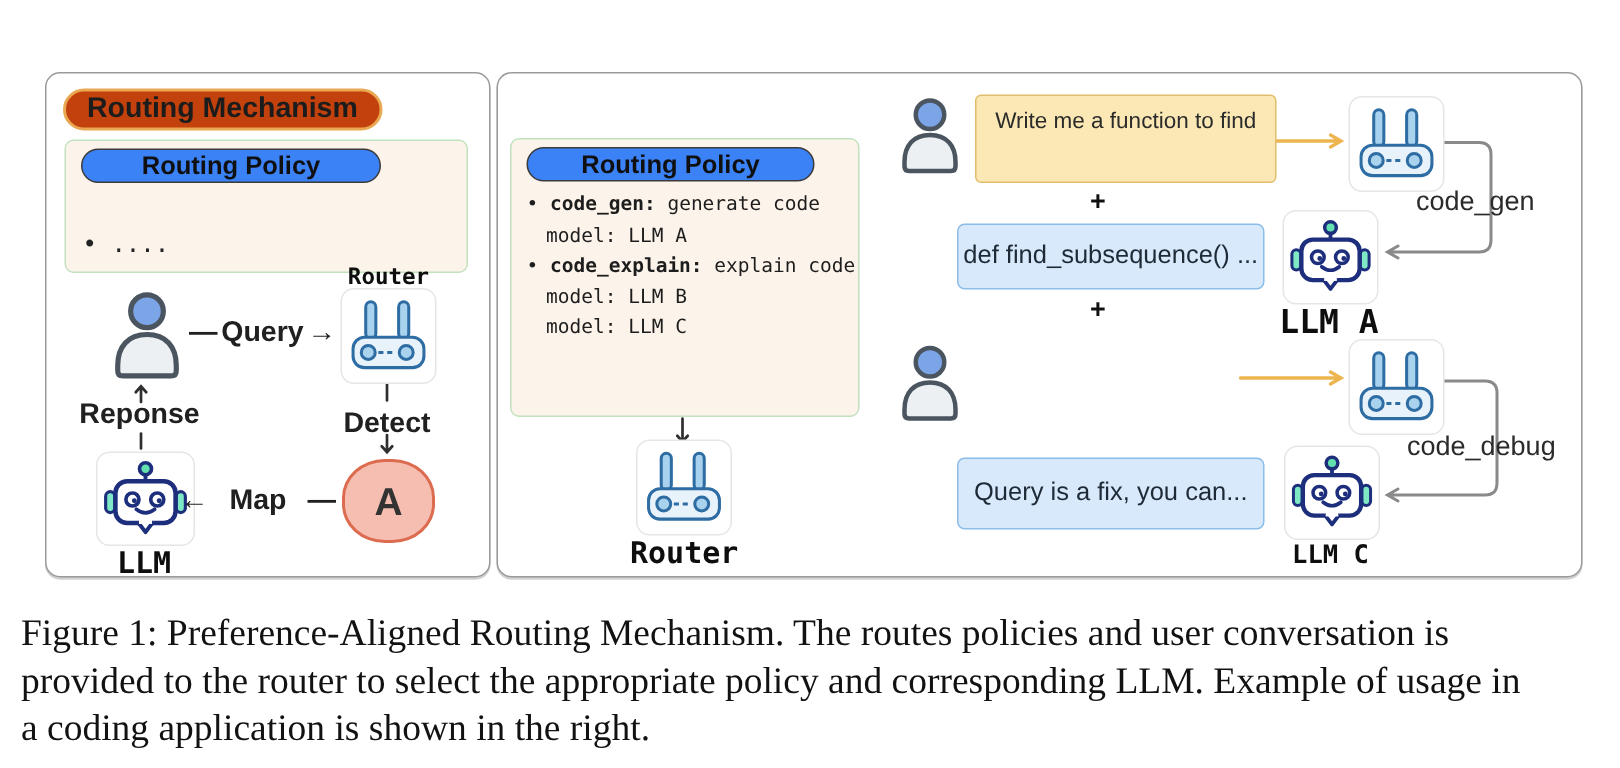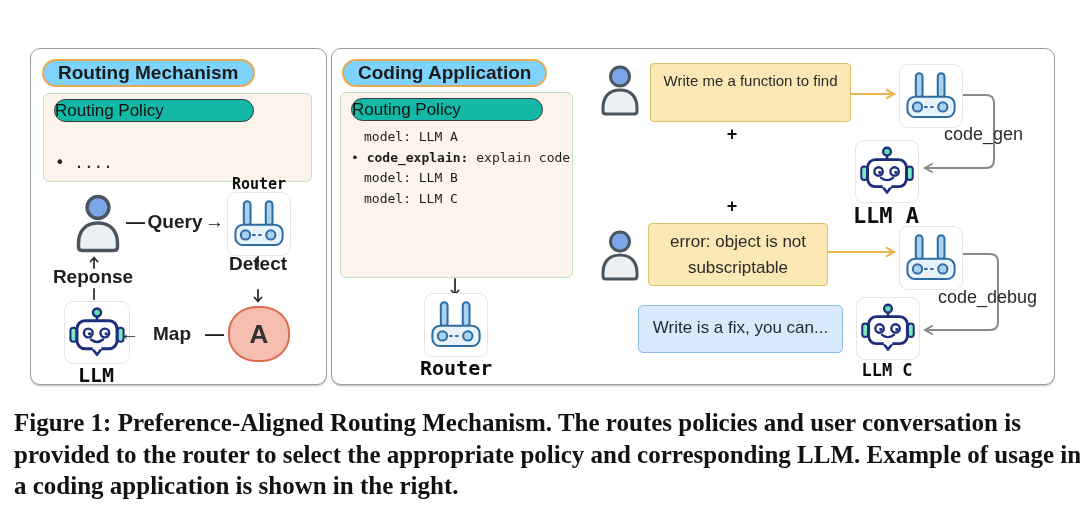--- a/index.html
+++ b/index.html
@@ -1,25 +1,25 @@
 <!DOCTYPE html>
 <html><head>
 <meta charset="utf-8">
 <style>
   html,body{margin:0;padding:0;background:#fff;}
   .fig{position:relative;width:1080px;height:512px;background:#fff;overflow:hidden;
        font-family:"Liberation Sans",sans-serif;}
   .abs{position:absolute;}
   .panel{position:absolute;background:#fff;border:1.6px solid #9a9a9a;border-radius:10px;
          box-shadow:0 1.5px 0 rgba(0,0,0,.18);}
-  .tag-pill{position:absolute;background:#7dd3fc;border:2px solid #E9A851;border-radius:14px;
+  .tag-pill{position:absolute;background:#c2410c;border:2px solid #E9A851;border-radius:14px;
             padding:1px 14px;font-weight:bold;font-size:19px;color:#1c1c1c;white-space:nowrap;}
   .policy-box{position:absolute;background:#FCF3EA;border:1.5px solid #C2E2BE;border-radius:6px;}
-  .rp-pill{position:absolute;background:#14b8a6;border:1.7px solid #3b3b3b;border-radius:14px;
-           font-weight:normal;font-size:17px;color:#101010;text-align:left;}
+  .rp-pill{position:absolute;background:#3b82f6;border:1.7px solid #3b3b3b;border-radius:14px;
+           font-weight:bold;font-size:17px;color:#101010;text-align:center;}
   .pol-line{font-family:"DejaVu Sans Mono",monospace;font-size:16px;font-weight:500;color:#222;
             white-space:nowrap;}
   .pol-sm{font-family:"DejaVu Sans Mono",monospace;font-size:13px;color:#1d1d1d;line-height:20.5px;
           white-space:nowrap;}
   .pol-sm b{font-weight:bold;}
   .pol-model{padding-left:13px;}
   .flow-label{position:absolute;font-weight:bold;font-size:19px;color:#202020;white-space:nowrap;}
   .code-label{position:absolute;font-weight:normal;font-size:18px;color:#2b2b2b;white-space:nowrap;}
   .mono-label{position:absolute;font-family:"DejaVu Sans Mono",monospace;font-weight:bold;
               font-size:20px;color:#0e0e0e;text-align:center;white-space:nowrap;}
@@ -27,21 +27,21 @@
              display:flex;align-items:center;justify-content:center;}
   .msg-user{position:absolute;background:#FBE8B4;border:1.5px solid #E0BE6B;border-radius:4px;
             color:#2b2b2b;text-align:center;}
   .msg-llm{position:absolute;background:#D7E9FA;border:1.5px solid #8CBCE8;border-radius:5px;
            color:#1f2a37;text-align:center;}
   .plus{position:absolute;font-weight:bold;font-size:18px;color:#111;width:20px;text-align:center;}
   .a-badge{position:absolute;background:#F5BEB1;border:2.2px solid #DD6B50;border-radius:46%;
            display:flex;align-items:center;justify-content:center;font-weight:bold;font-size:26px;color:#333;}
   .caption{position:absolute;left:14px;top:407px;width:1060px;font-family:"Liberation Serif",serif;
            font-size:25px;line-height:31.5px;color:#121212;}
-  .caption div{white-space:nowrap;font-weight:bold;}
+  .caption div{white-space:nowrap;}
   svg.overlay{position:absolute;left:0;top:0;pointer-events:none;}
 </style>
 </head>
 <body>
 
 <svg width="0" height="0" style="position:absolute">
   <defs>
     <g id="router-ic">
       <rect x="14" y="4" width="8" height="29" rx="4" fill="#A9D2EE" stroke="#2E6DA3" stroke-width="2.4"></rect>
       <rect x="40" y="4" width="8" height="29" rx="4" fill="#A9D2EE" stroke="#2E6DA3" stroke-width="2.4"></rect>
@@ -119,42 +119,45 @@
   <div class="mono-label" style="left:230px;top:175px;width:58px;font-size:15px">Router</div>
 
   <div class="icon-card" style="left:227px;top:192px;width:62px;height:62px">
     <svg width="54" height="54" viewBox="0 0 64 62">
         <use href="#router-ic"></use>
       </svg>
   </div>
 
   <div class="flow-label" style="left:50px;top:266px;width:86px;text-align:center">Reponse</div>
 
-  <div class="flow-label" style="left:226px;top:253px;width:64px;text-align:center">Detect</div>
+  <div class="flow-label" style="left:226px;top:272px;width:64px;text-align:center">Detect</div>
 
   <div class="icon-card" style="left:64px;top:301px;width:64px;height:61px">
     <svg width="56" height="54" viewBox="0 0 64 62">
         <use href="#robot-ic"></use>
       </svg>
   </div>
   <div class="mono-label" style="left:64px;top:363px;width:64px">LLM</div>
 
   <div class="flow-label" style="left:120px;top:323px;width:104px;display:flex;justify-content:space-between">
     <span>←</span>
     <span>Map</span>
     <span>—</span>
   </div>
 
   <div class="a-badge" style="left:228px;top:306px;width:58px;height:52px">A</div>
 
-  <div class="tag-pill" style="left:342px;top:59px">Coding Application</div>
 
   <div class="policy-box" style="left:340px;top:92px;width:231px;height:184px">
     <div class="rp-pill" style="left:10px;top:5px;width:190px;height:21px;line-height:21px">Routing Policy</div>
     <div class="abs" style="left:10px;top:34px">
+      <div class="pol-sm">
+        <span>•</span>
+        <b>code_gen:</b><span> generate code</span>
+      </div>
       <div class="pol-sm pol-model">model: LLM A</div>
       <div class="pol-sm">
         <span>•</span>
         <b>code_explain:</b><span> explain code</span>
       </div>
       <div class="pol-sm pol-model">model: LLM B</div>
       <div class="pol-sm pol-model">model: LLM C</div>
     </div>
   </div>
 
@@ -169,34 +172,31 @@
     <svg width="48" height="56" viewBox="0 0 48 54">
         <use href="#person-ic"></use>
       </svg>
   </div>
   <div class="msg-user" style="left:650px;top:63px;width:199px;height:52px;font-size:15px;line-height:23px;padding-top:5px">
     <div>Write me a function to find</div>
   </div>
 
   <div class="plus" style="left:722px;top:124px">+</div>
 
+  <div class="msg-llm" style="left:638px;top:149px;width:203px;height:42px;font-size:17px;line-height:40px">def find_subsequence() ...</div>
 
   <div class="plus" style="left:722px;top:196px">+</div>
 
   <div class="abs" style="left:596px;top:227px">
     <svg width="48" height="56" viewBox="0 0 48 54">
         <use href="#person-ic"></use>
       </svg>
   </div>
-  <div class="msg-user" style="left:648px;top:223px;width:178px;height:56px;font-size:17px;line-height:26px;padding-top:5px">
-    <div>error: object is not</div>
-    <div>subscriptable</div>
-  </div>
-
-  <div class="msg-llm" style="left:638px;top:305px;width:203px;height:46px;font-size:17px;line-height:44px">Write is a fix, you can...</div>
+
+  <div class="msg-llm" style="left:638px;top:305px;width:203px;height:46px;font-size:17px;line-height:44px">Query is a fix, you can...</div>
 
   <div class="icon-card" style="left:899px;top:64px;width:62px;height:62px">
     <svg width="54" height="54" viewBox="0 0 64 62">
         <use href="#router-ic"></use>
       </svg>
   </div>
   <div class="code-label" style="left:944px;top:124px">code_gen</div>
 
   <div class="icon-card" style="left:855px;top:140px;width:62px;height:61px">
     <svg width="54" height="53" viewBox="0 0 64 62">

